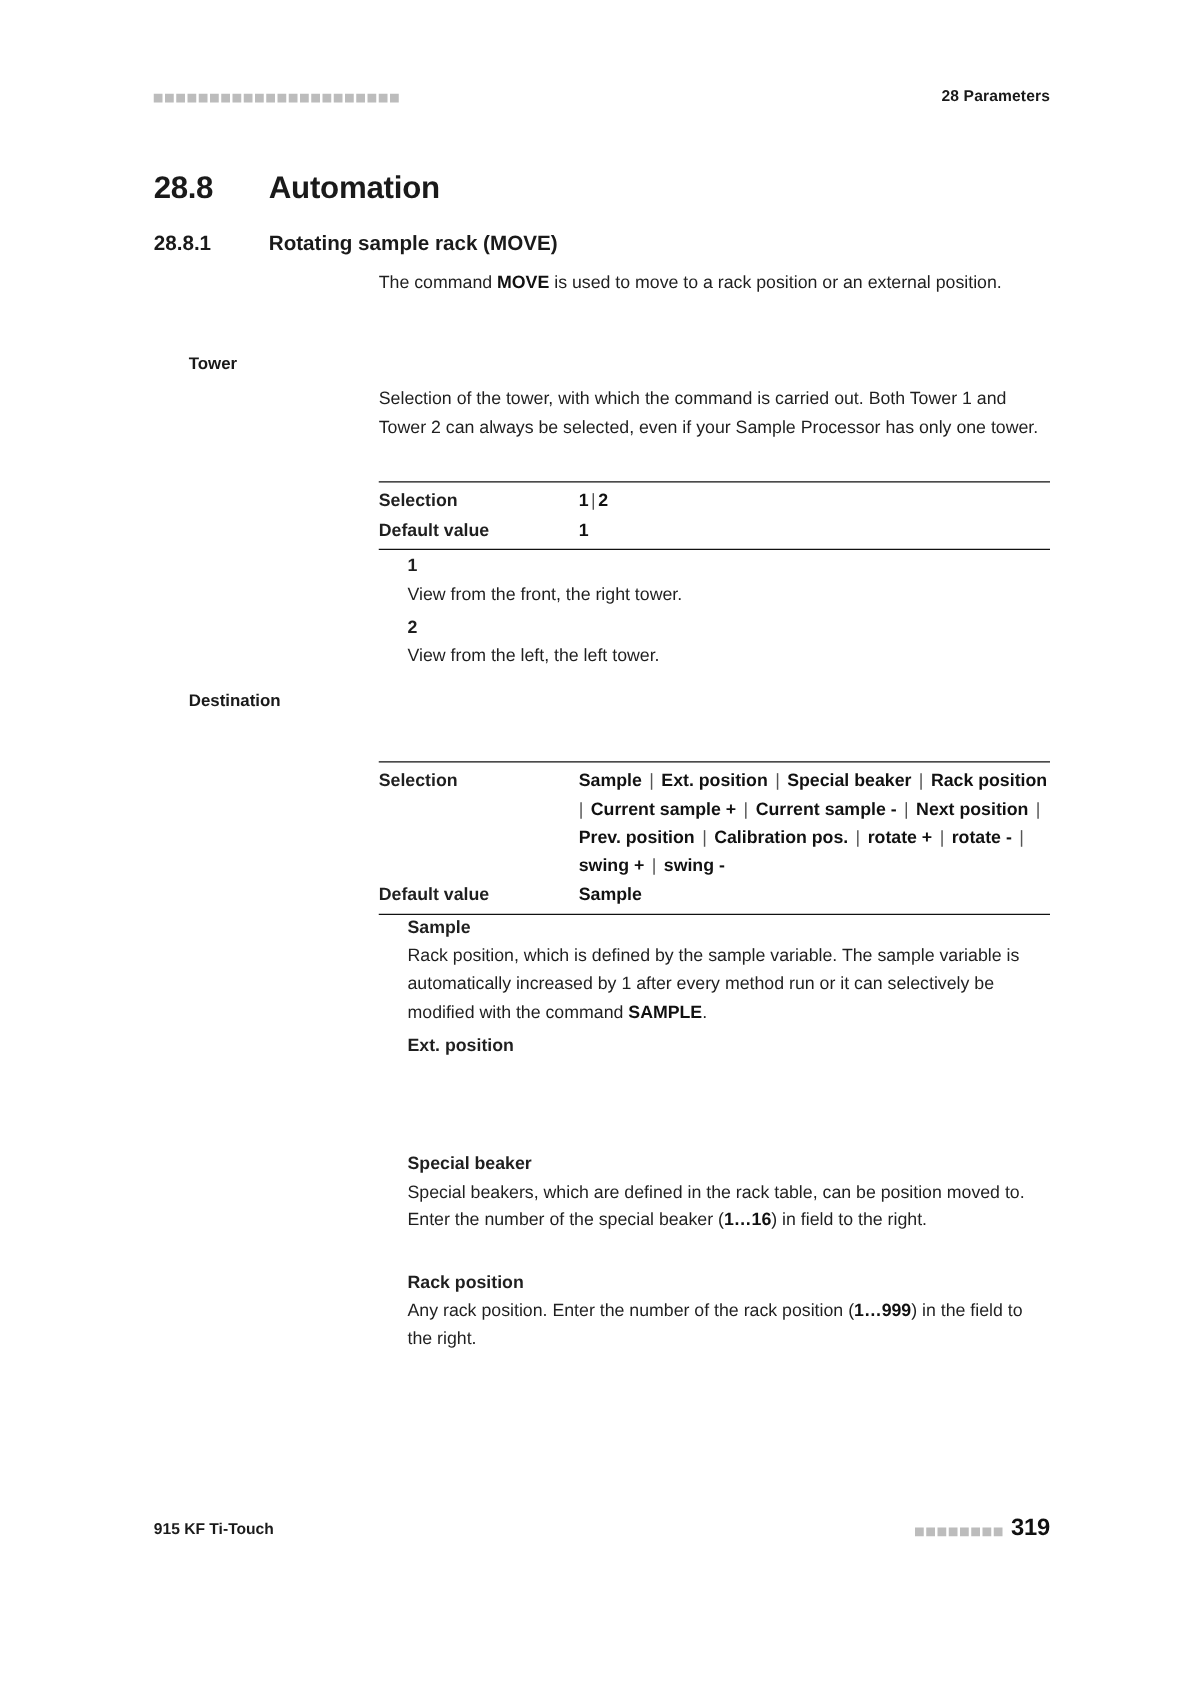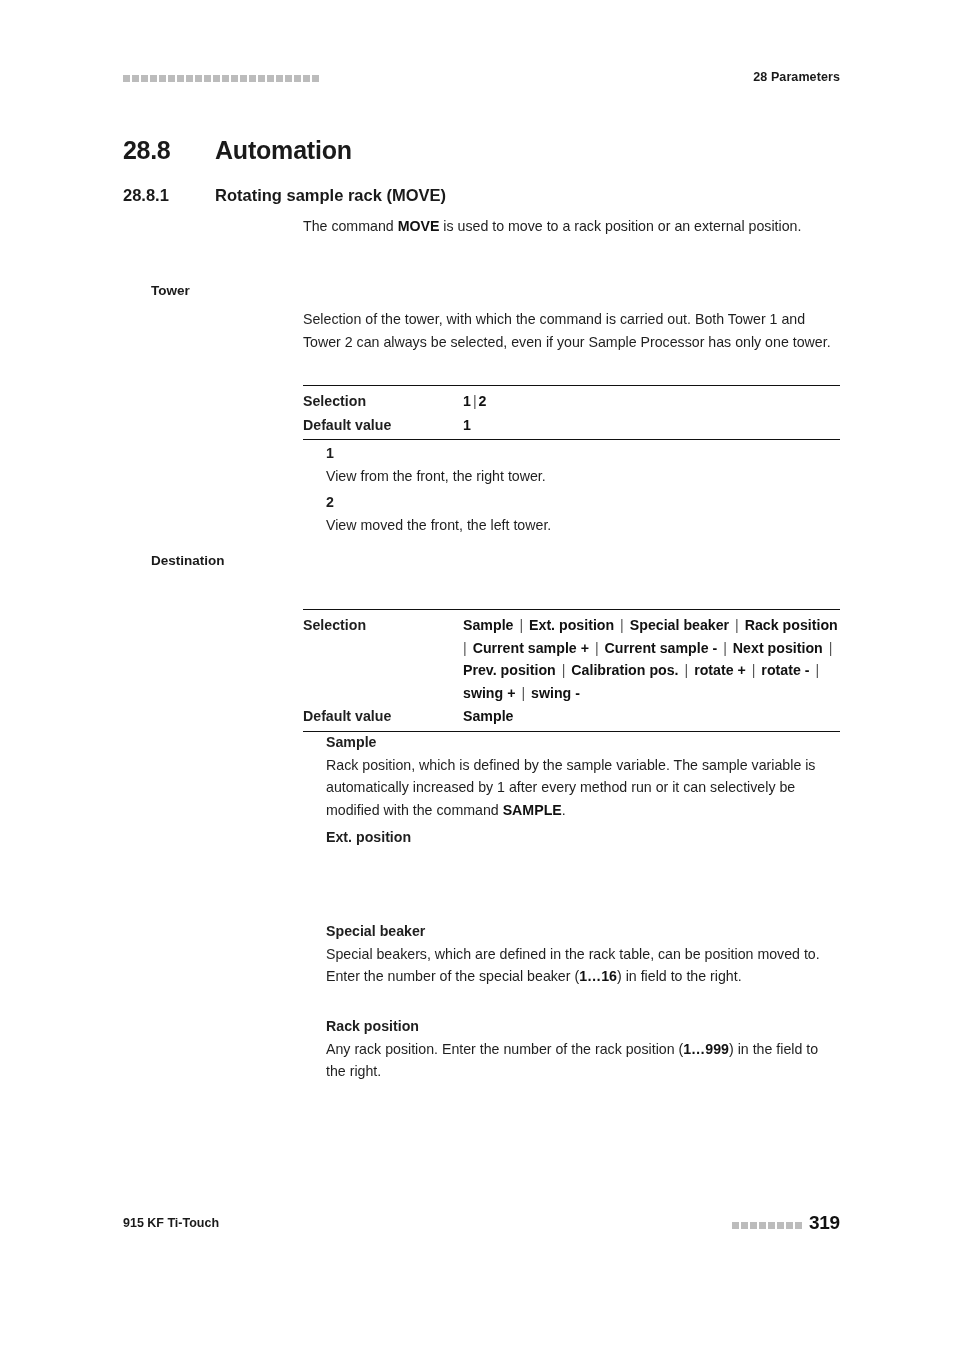--- a/index.html
+++ b/index.html
@@ -253,21 +253,21 @@
       <div class="val">1</div>
     </div>
   </div>
 
   <div class="body-col indent" style="top:442px;">
     <div class="term">1</div>
     <div>View from the front, the right tower.</div>
   </div>
   <div class="body-col indent" style="top:491px;">
     <div class="term">2</div>
-    <div>View moved the front, the left tower.</div>
+    <div>View from the left, the left tower.</div>
   </div>
 
   <div class="side-label" style="top:553px;">Destination</div>
 
 
   <div class="ptable" style="top:609px;">
     <div class="row pad-top">
       <div class="lbl">Selection</div>
       <div class="val" id="dest-selection-values"><span>Sample</span><span class="sep"> | </span><span>Ext. position</span><span class="sep"> | </span><span>Special beaker</span><span class="sep"> | </span><span>Rack position</span><span class="sep"> | </span><span>Current sample +</span><span class="sep"> | </span><span>Current sample -</span><span class="sep"> | </span><span>Next position</span><span class="sep"> | </span><span>Prev. position</span><span class="sep"> | </span><span>Calibration pos.</span><span class="sep"> | </span><span>rotate +</span><span class="sep"> | </span><span>rotate -</span><span class="sep"> | </span><span>swing +</span><span class="sep"> | </span><span>swing -</span></div>
     </div>

